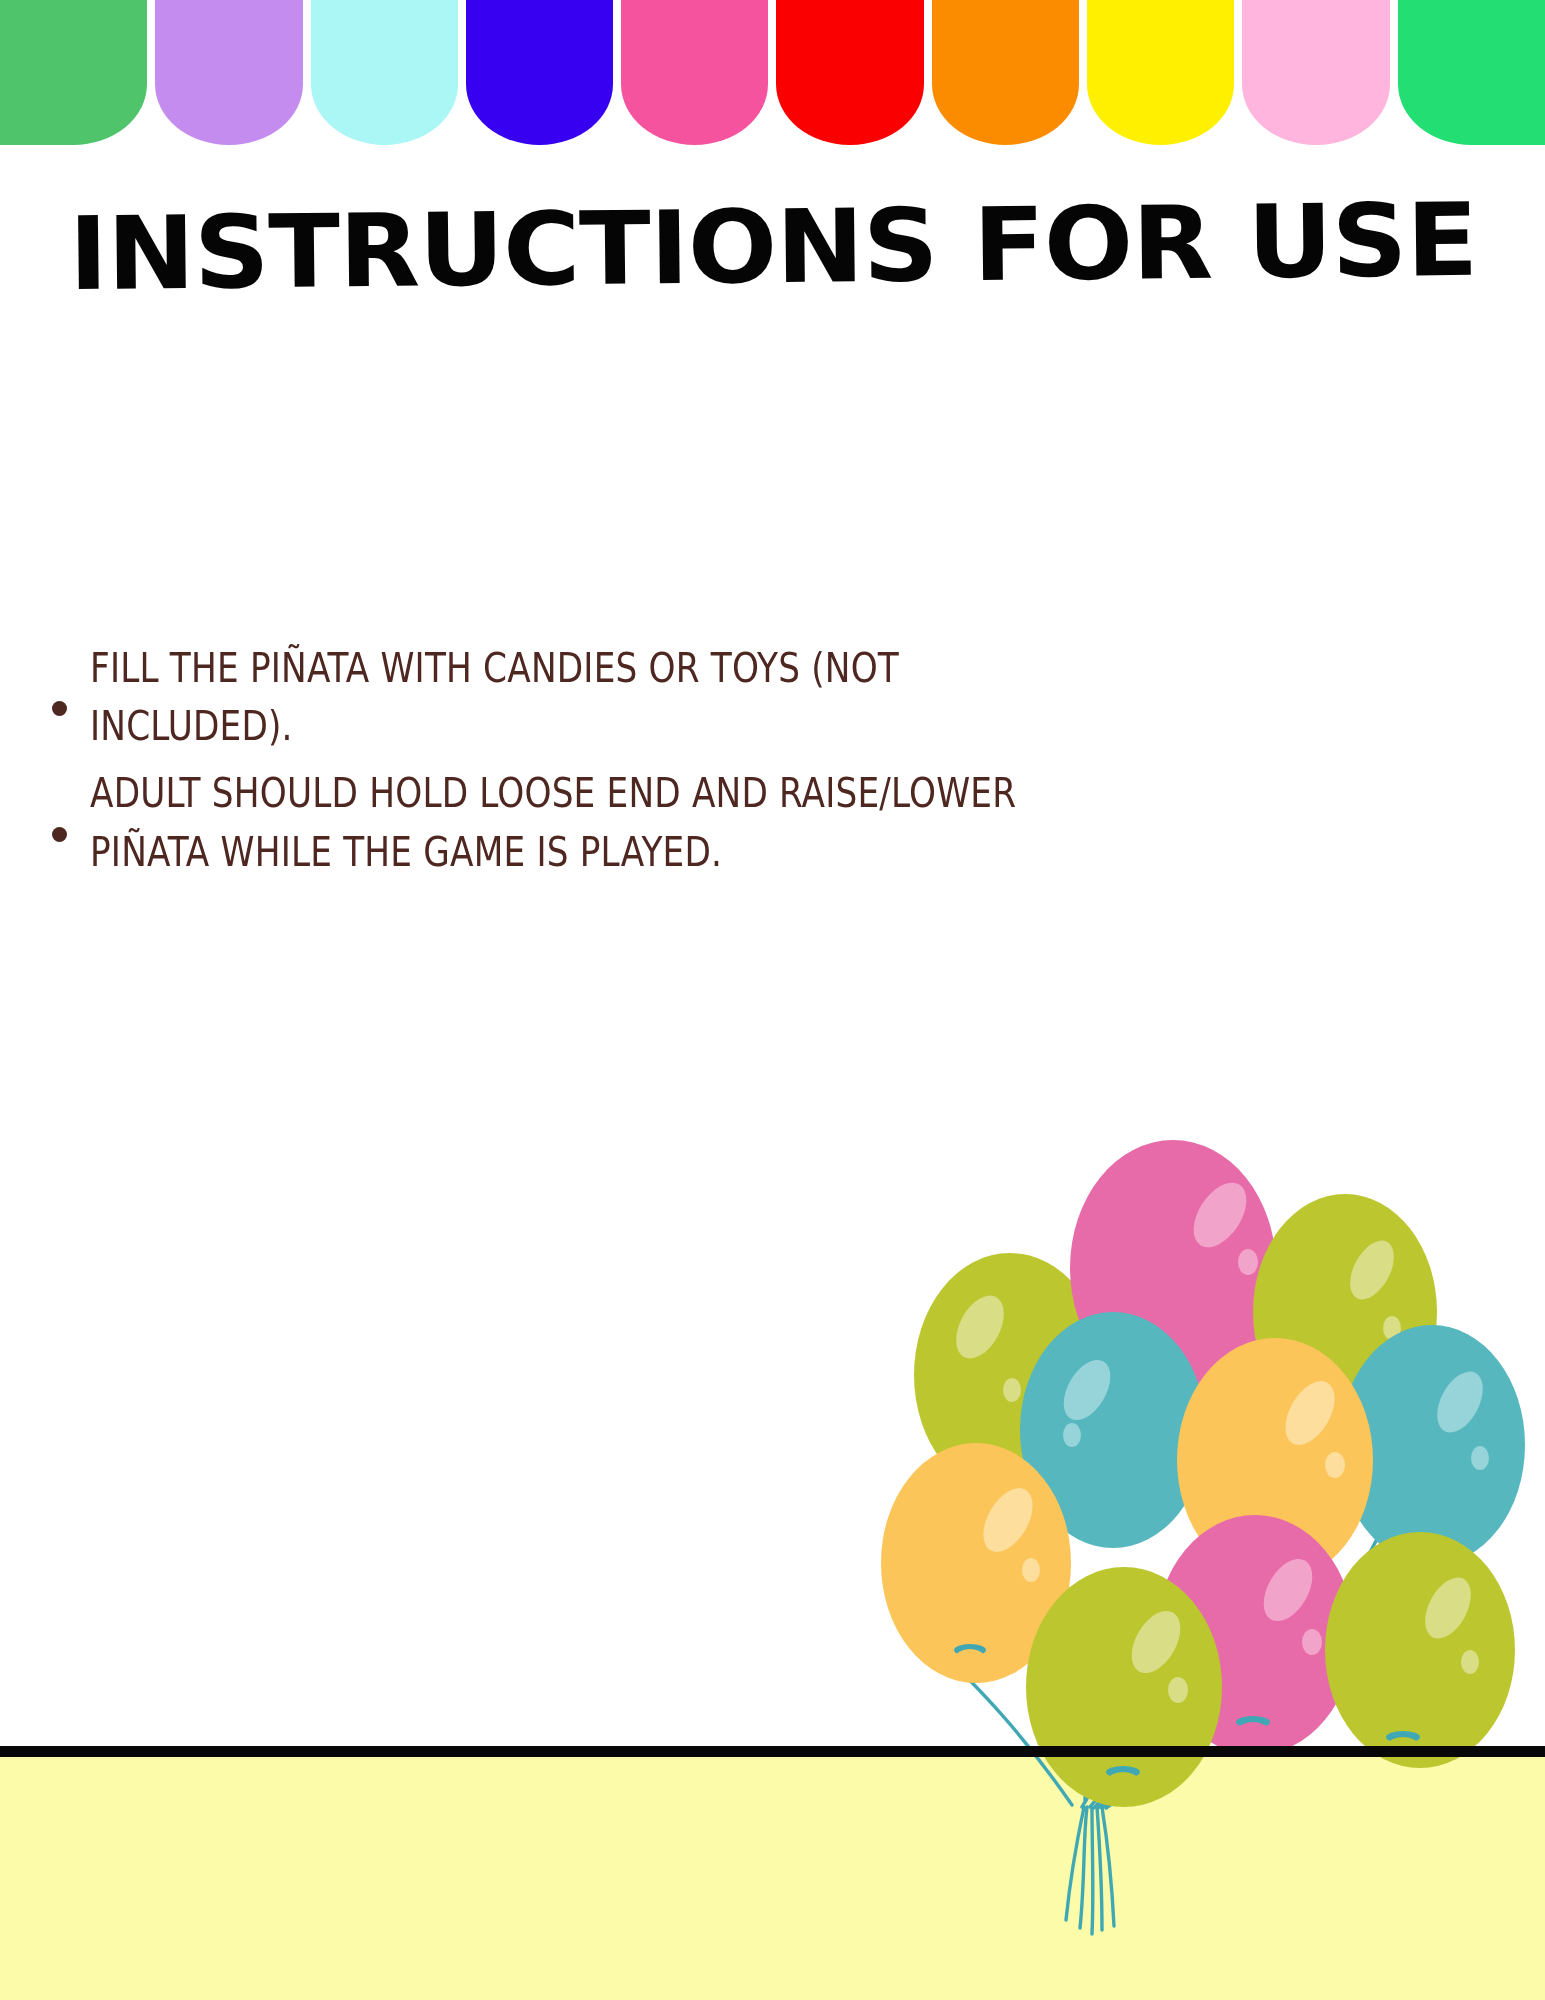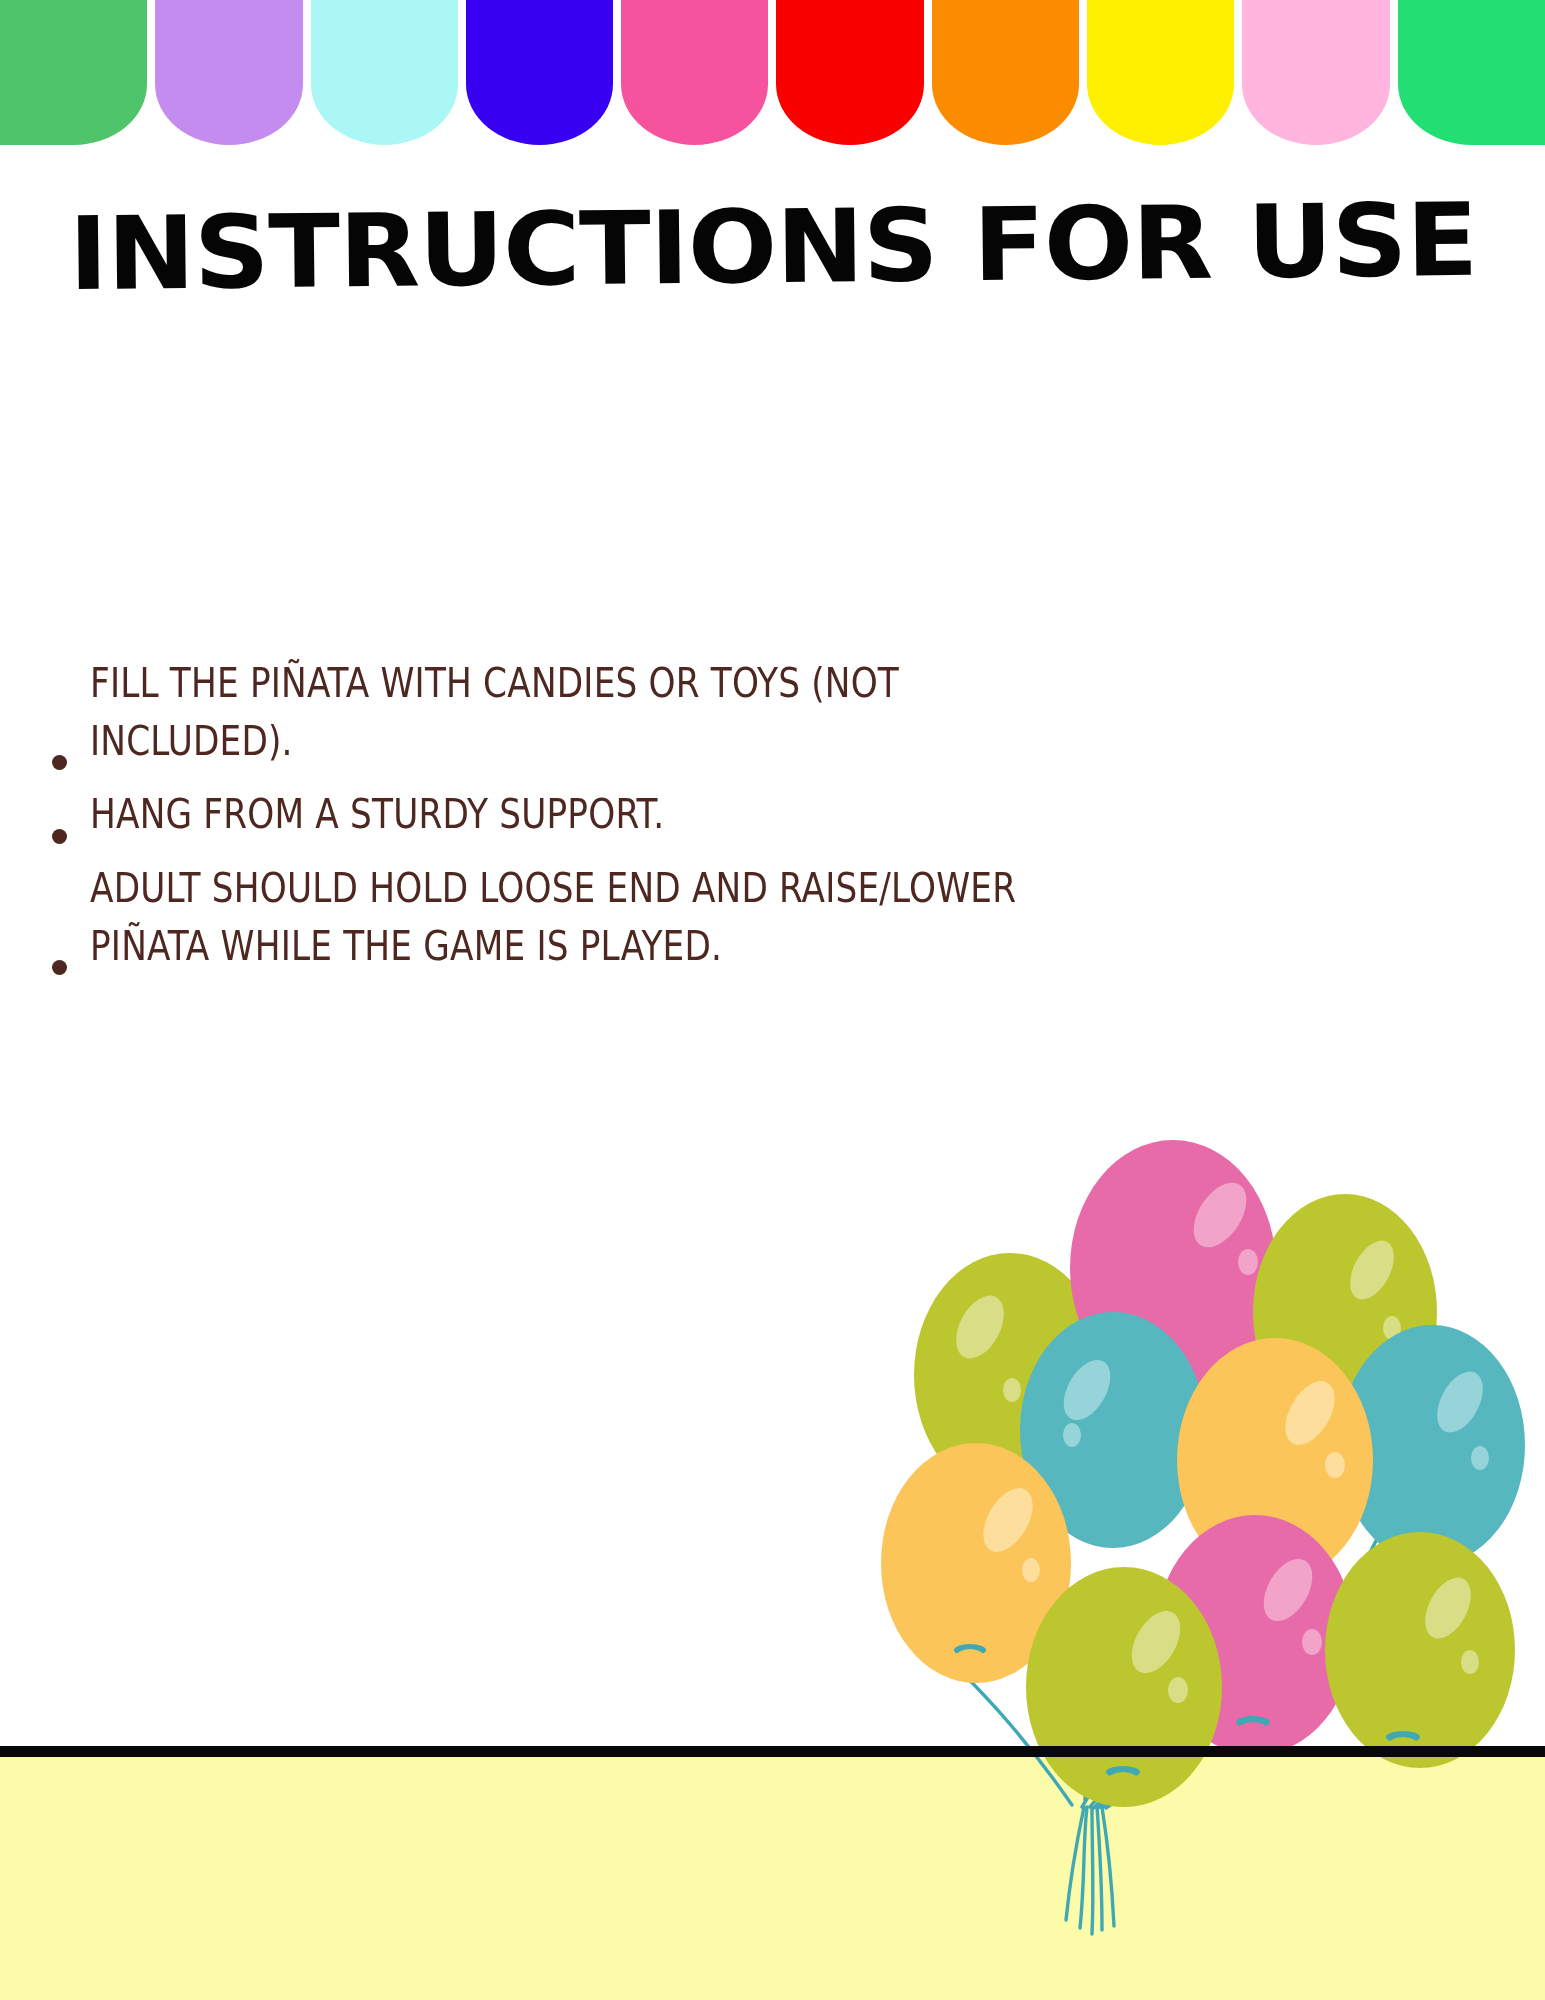--- a/index.html
+++ b/index.html
@@ -51,23 +51,22 @@
 
   
   #instruction-list{
     position:absolute;
     left:52px; top:639px;
     width:1110px;
     z-index:5;
   }
   .bullet-row{
     display:flex;
-    align-items:flex-end;
+    align-items:center;
     margin-bottom:9px;
-    margin-top:15px;
   }
   .bullet-dot{
     flex:0 0 auto;
     width:15px; height:15px;
     border-radius:50%;
     background:#4E2721;
     margin:23px 23px 0 0;
   }
   .bullet-text{
     font-family:"DejaVu Sans Condensed","DejaVu Sans", sans-serif;
@@ -122,24 +121,20 @@
   </div>
 
 <div id="page-title">
   <span class="ttl">INSTRUCTIONS FOR USE</span>
 </div>
 
 <div id="instruction-list">
     <div class="bullet-row">
       <span class="bullet-dot"></span>
       <span class="bullet-text">FILL THE PIÑATA WITH CANDIES OR TOYS (NOT INCLUDED).</span>
-    </div>
-    <div class="bullet-row">
-      <span class="bullet-dot"></span>
-      <span class="bullet-text">HANG FROM A STURDY SUPPORT.</span>
     </div>
     <div class="bullet-row">
       <span class="bullet-dot"></span>
       <span class="bullet-text">ADULT SHOULD HOLD LOOSE END AND RAISE/LOWER PIÑATA WHILE THE GAME IS PLAYED.</span>
     </div>
   </div>
 
 <div id="balloon-cluster">
   <svg viewBox="0 0 665 900" xmlns="http://www.w3.org/2000/svg" aria-hidden="true">
     <defs>

